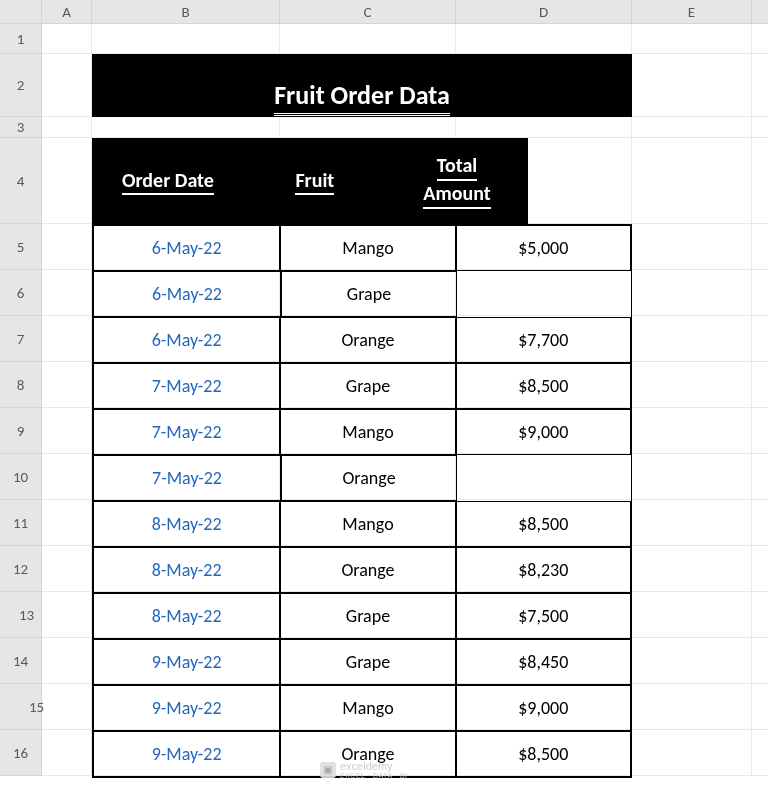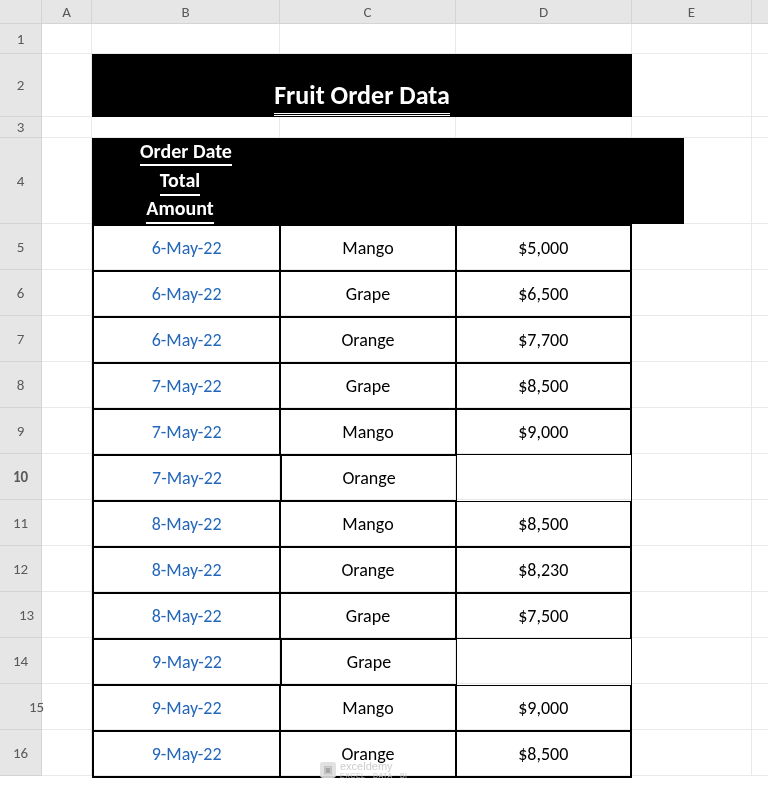--- a/index.html
+++ b/index.html
@@ -94,27 +94,26 @@
       border: 1px solid #000;
     }
     .title-text {
       border-bottom: 3px double #ffffff;
       padding-bottom: 2px;
     }
     
     .table-head {
       position: absolute;
       left: 50px;
-      width: 592px;
+      width: 436px;
       display: flex;
       background: #000000;
       color: #ffffff;
       font-weight: bold;
       font-size: 20px;
-      flex-direction: column;
     }
     .th {
       display: flex;
       align-items: center;
       justify-content: center;
       text-align: center;
       border: 1px solid #000;
     }
     .th .u { border-bottom: 2px solid #ffffff; padding-bottom: 1px; }
     .th-amount { flex-direction: column; line-height: 1.25; }
@@ -184,21 +183,21 @@
     <div class="row-headers" id="row-headers">
         <div class="row-header" style="height: 30px;">1</div>
         <div class="row-header" style="height: 63px;">2</div>
         <div class="row-header" style="height: 21px;">3</div>
         <div class="row-header" style="height: 86px;">4</div>
         <div class="row-header" style="height: 46px;">5</div>
         <div class="row-header" style="height: 46px;">6</div>
         <div class="row-header" style="height: 46px;">7</div>
         <div class="row-header" style="height: 46px;">8</div>
         <div class="row-header" style="height: 46px;">9</div>
-        <div class="row-header" style="height: 46px; font-weight: bold;">10</div>
+        <div class="row-header" style="height: 46px;">10</div>
         <div class="row-header" style="height: 46px;">11</div>
         <div class="row-header" style="height: 46px;">12</div>
         <div class="row-header" style="height: 46px; padding-left: 12px;">13</div>
         <div class="row-header" style="height: 46px;">14</div>
         <div class="row-header" style="height: 46px; padding-left: 32px;">15</div>
         <div class="row-header" style="height: 46px;">16</div>
       </div>
     <div class="cells" id="cells">
       <div id="bg-grid">
           <div class="cell-row" style="height: 30px;">
@@ -316,36 +315,38 @@
         </div>
 
       <div class="title-bar" style="top:30px">
         <span class="title-text">Fruit Order Data</span>
       </div>
 
       <div class="table-head" style="top:114px;height:86px">
         <div class="th col-B">
           <span class="u">Order Date</span>
         </div>
+        <div class="th col-C">
+          <span class="u">Fruit</span>
+        </div>
         <div class="th th-amount col-D">
           <span class="u">Total</span>
           <span class="u">Amount</span>
         </div>
       </div>
 
       <div class="table-data" id="table-data" style="top:200px">
           <div class="data-row">
             <div class="td td-date col-B">6-May-22</div>
             <div class="td col-C">Mango</div>
             <div class="td col-D">$5,000</div>
           </div>
           <div class="data-row">
             <div class="td td-date col-B">6-May-22</div>
             <div class="td col-C">Grape</div>
-            <div class="td col-D">$6,500</div>
           </div>
           <div class="data-row">
             <div class="td td-date col-B">6-May-22</div>
             <div class="td col-C">Orange</div>
             <div class="td col-D">$7,700</div>
           </div>
           <div class="data-row">
             <div class="td td-date col-B">7-May-22</div>
             <div class="td col-C">Grape</div>
             <div class="td col-D">$8,500</div>
@@ -370,20 +371,21 @@
             <div class="td col-D">$8,230</div>
           </div>
           <div class="data-row">
             <div class="td td-date col-B">8-May-22</div>
             <div class="td col-C">Grape</div>
             <div class="td col-D">$7,500</div>
           </div>
           <div class="data-row">
             <div class="td td-date col-B">9-May-22</div>
             <div class="td col-C">Grape</div>
+            <div class="td col-D">$8,450</div>
           </div>
           <div class="data-row">
             <div class="td td-date col-B">9-May-22</div>
             <div class="td col-C">Mango</div>
             <div class="td col-D">$9,000</div>
           </div>
           <div class="data-row">
             <div class="td td-date col-B">9-May-22</div>
             <div class="td col-C">Orange</div>
             <div class="td col-D">$8,500</div>

